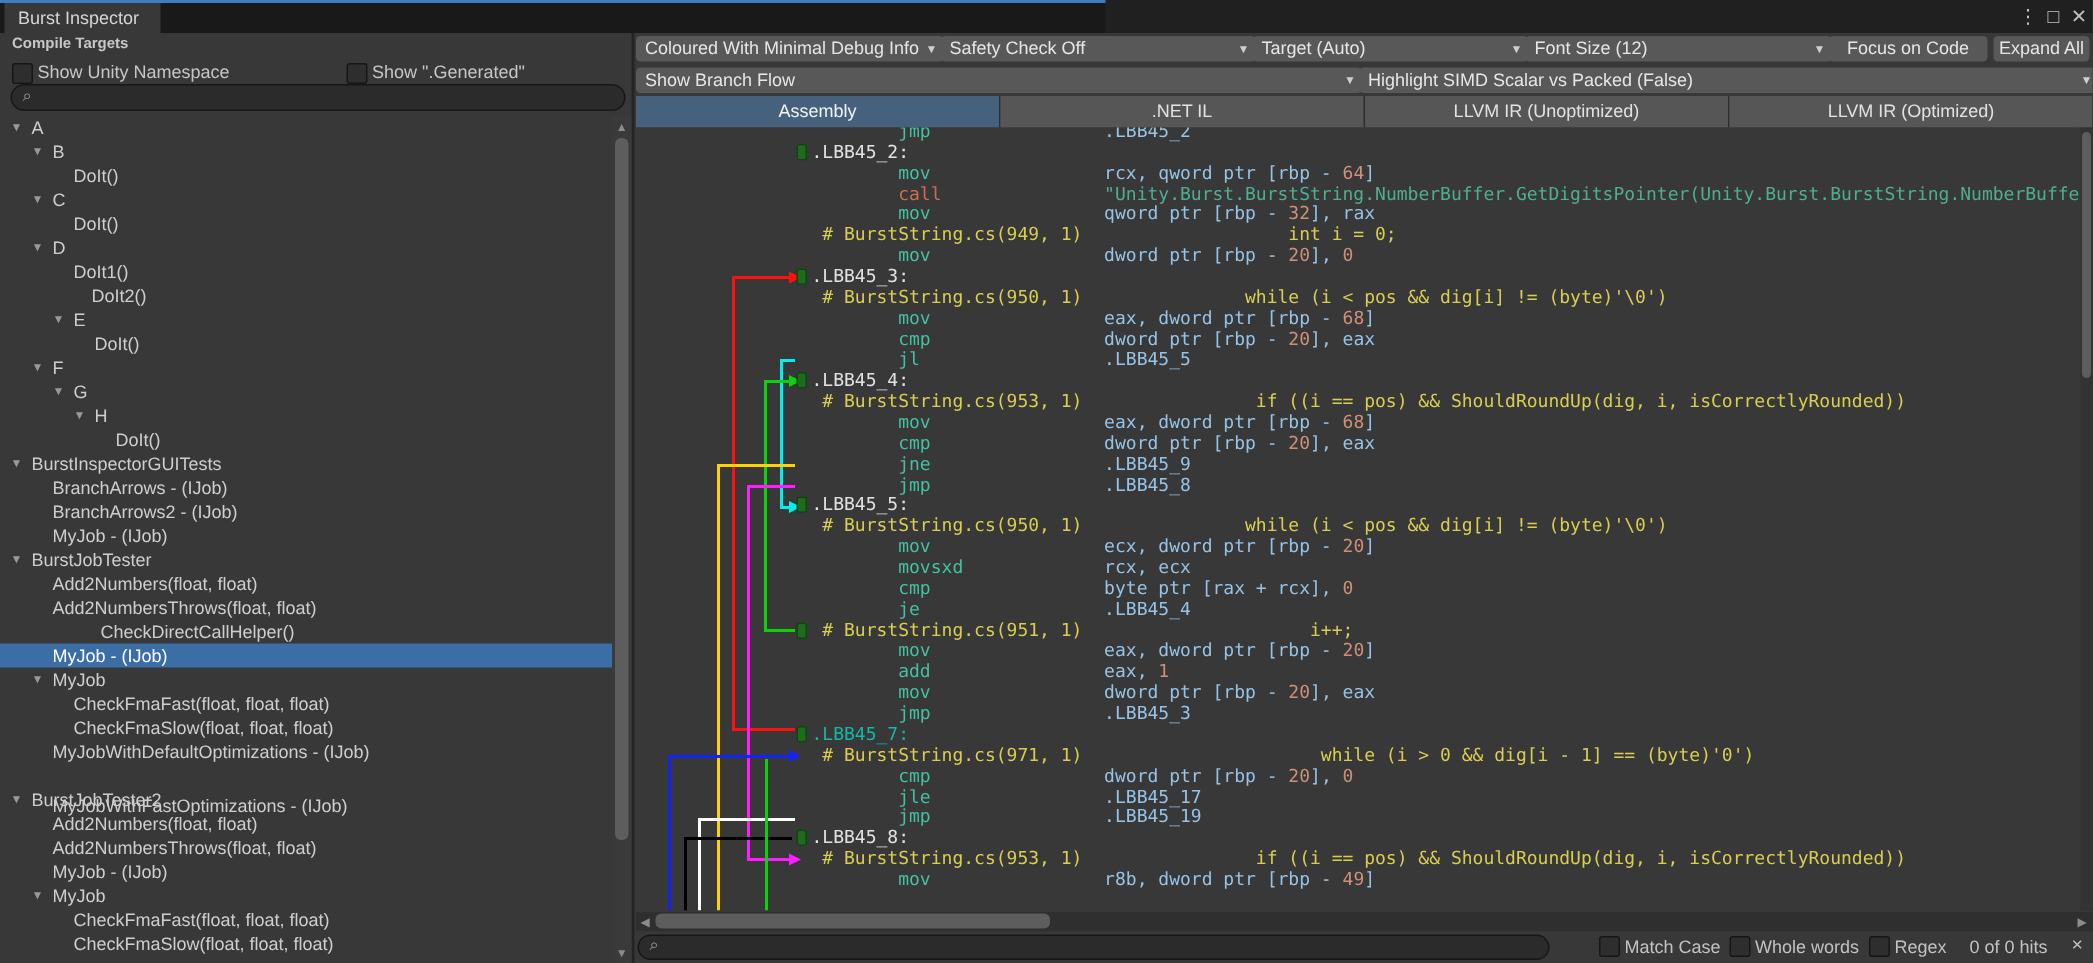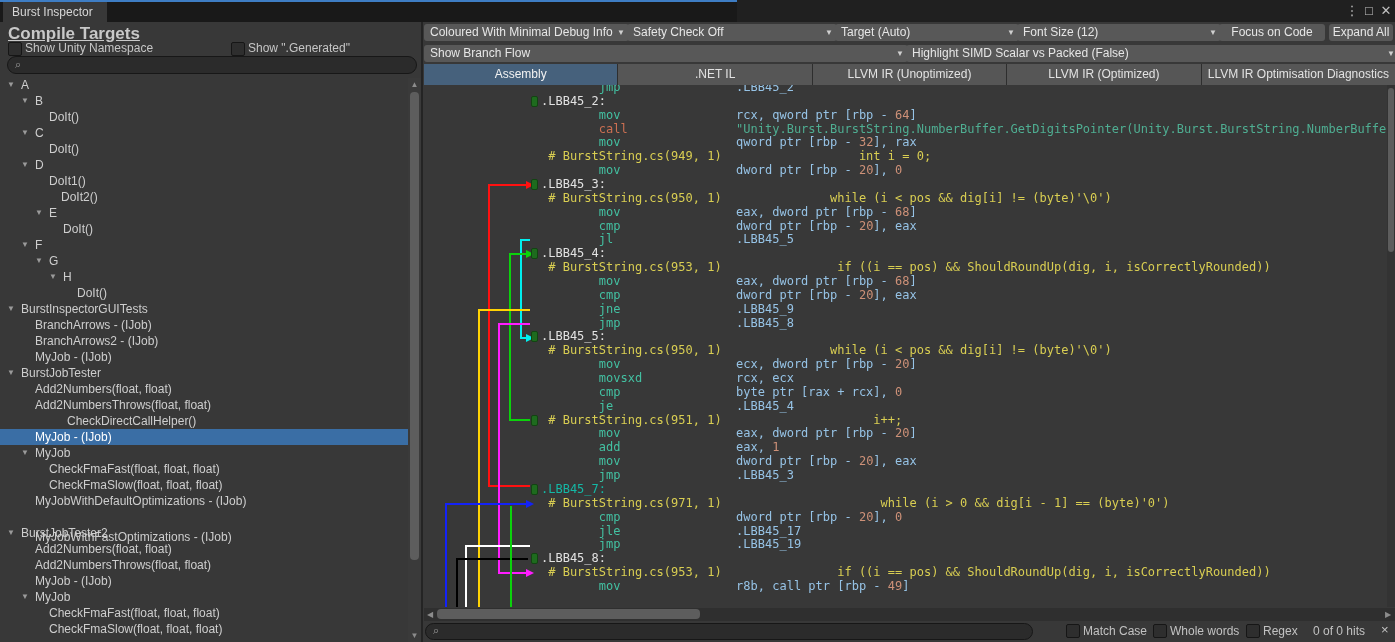--- a/index.html
+++ b/index.html
@@ -11,21 +11,21 @@
   .abs{position:absolute;}
   
   #titlebar{left:0;top:0;width:1395px;height:22px;background:#191919;}
   #titlebar .rightzone{position:absolute;left:737px;top:0;width:658px;height:22px;background:#202020;}
   #focusline{left:0;top:0;width:737px;height:2px;background:#3E7DC4;}
   #doctab{left:3px;top:2px;height:20px;padding:0 14px 0 9px;background:#383838;
     color:#D6D6D6;font-size:12px;line-height:20px;}
   .winicon{position:absolute;top:0;height:22px;line-height:22px;color:#C0C0C0;font-size:13px;text-align:center;width:16px;cursor:default;}
   
   #leftpanel-border{left:421px;top:22px;width:2px;height:620px;background:#242424;}
-  #compile-header{left:8px;top:24px;font-size:17px;font-weight:bold;color:#C8C8C8;text-decoration:underline;}
+  #compile-header{left:8px;top:24px;font-size:10px;font-weight:bold;color:#C8C8C8;}
   .cbbox{width:12px;height:12px;background:#2E2E2E;border:1px solid #161616;border-radius:2px;}
   .cblabel{font-size:12px;color:#C6C6C6;line-height:14px;}
   .searchbox{background:#2B2B2B;border:1px solid #171717;border-radius:9px;}
   .mag{color:#9A9A9A;font-size:11px;}
   #tree{left:0;top:77px;width:408px;height:565px;overflow:hidden;}
   .trow{position:absolute;left:0;width:408px;height:16px;font-size:12px;color:#CECECE;line-height:16px;cursor:default;white-space:nowrap;}
   .trow.sel{background:#3A6EA5;color:#FFFFFF;}
   .tri{position:absolute;top:0;font-size:8px;color:#9A9A9A;line-height:16px;}
   .tlabel{position:absolute;top:0;line-height:16px;}
   .vsb-track{left:408px;top:78px;width:13px;height:564px;background:#3A3A3A;}
@@ -233,21 +233,20 @@
 <div class="dd" style="left:906px;top:45px;width:487px;">
   <span>Highlight SIMD Scalar vs Packed (False)</span>
   <span class="caret">▼</span>
 </div>
 
 <div id="tabsbar" class="abs">
     <div class="tab active">Assembly</div>
     <div class="tab">.NET IL</div>
     <div class="tab">LLVM IR (Unoptimized)</div>
     <div class="tab">LLVM IR (Optimized)</div>
-    <div class="tab">LLVM IR Optimisation Diagnostics</div>
   </div>
 
 <div id="codearea" class="abs">
   <svg id="arrows" width="962" height="522">
       <polyline points="106,401 65,401 65,100 103,100" fill="none" stroke="#FF1010" stroke-width="2" shape-rendering="crispEdges"></polyline>
       <polygon points="110,100 102,96 102,104" fill="#FF1010"></polygon>
       <polyline points="106,155 97,155 97,253 103,253" fill="none" stroke="#00EFEF" stroke-width="2" shape-rendering="crispEdges"></polyline>
       <polygon points="110,253 102,249 102,257" fill="#00EFEF"></polygon>
       <polyline points="106,335 86,335 86,169 103,169" fill="none" stroke="#0BD20B" stroke-width="2" shape-rendering="crispEdges"></polyline>
       <polygon points="110,169 102,165 102,173" fill="#0BD20B"></polygon>
@@ -290,21 +289,21 @@
       <div class="cline"><span style="color: rgb(67, 193, 162);">        add                </span><span style="color: rgb(150, 195, 230);">eax, </span><span style="color: rgb(206, 145, 120);">1</span></div>
       <div class="cline"><span style="color: rgb(67, 193, 162);">        mov                </span><span style="color: rgb(150, 195, 230);">dword ptr [rbp - </span><span style="color: rgb(206, 145, 120);">20</span><span style="color: rgb(150, 195, 230);">], eax</span></div>
       <div class="cline"><span style="color: rgb(67, 193, 162);">        jmp                </span><span style="color: rgb(150, 195, 230);">.LBB45_3</span></div>
       <div class="cline"><span class="pill"></span><span style="color: #14b8a6;">.LBB45_7:</span></div>
       <div class="cline"><span style="color: rgb(217, 206, 82);"> # BurstString.cs(971, 1)                      while (i &gt; 0 &amp;&amp; dig[i - 1] == (byte)'0')</span></div>
       <div class="cline"><span style="color: rgb(67, 193, 162);">        cmp                </span><span style="color: rgb(150, 195, 230);">dword ptr [rbp - </span><span style="color: rgb(206, 145, 120);">20</span><span style="color: rgb(150, 195, 230);">], </span><span style="color: rgb(206, 145, 120);">0</span></div>
       <div class="cline"><span style="color: rgb(67, 193, 162);">        jle                </span><span style="color: rgb(150, 195, 230);">.LBB45_17</span></div>
       <div class="cline"><span style="color: rgb(67, 193, 162);">        jmp                </span><span style="color: rgb(150, 195, 230);">.LBB45_19</span></div>
       <div class="cline"><span class="pill"></span><span style="color: rgb(226, 226, 226);">.LBB45_8:</span></div>
       <div class="cline"><span style="color: rgb(217, 206, 82);"> # BurstString.cs(953, 1)                if ((i == pos) &amp;&amp; ShouldRoundUp(dig, i, isCorrectlyRounded))</span></div>
-      <div class="cline"><span style="color: rgb(67, 193, 162);">        mov                </span><span style="color: rgb(150, 195, 230);">r8b, call ptr [rbp - </span><span style="color: rgb(206, 145, 120);">49</span><span style="color: rgb(150, 195, 230);">]</span></div>
+      <div class="cline"><span style="color: rgb(67, 193, 162);">        mov                </span><span style="color: rgb(150, 195, 230);">r8b, dword ptr [rbp - </span><span style="color: rgb(206, 145, 120);">49</span><span style="color: rgb(150, 195, 230);">]</span></div>
     </div>
 </div>
 <div class="vsb2 abs">
   <div class="sb-thumb abs" style="left:1px;top:3px;width:6px;height:164px;"></div>
 </div>
 
 <div id="hscroll" class="abs">
   <div class="sb-arrow" style="left:0px;top:2px;width:12px;">◀</div>
   <div class="sb-thumb abs" style="left:13px;top:1px;width:263px;height:10px;"></div>
   <div class="sb-arrow" style="left:958px;top:2px;width:12px;">▶</div>

